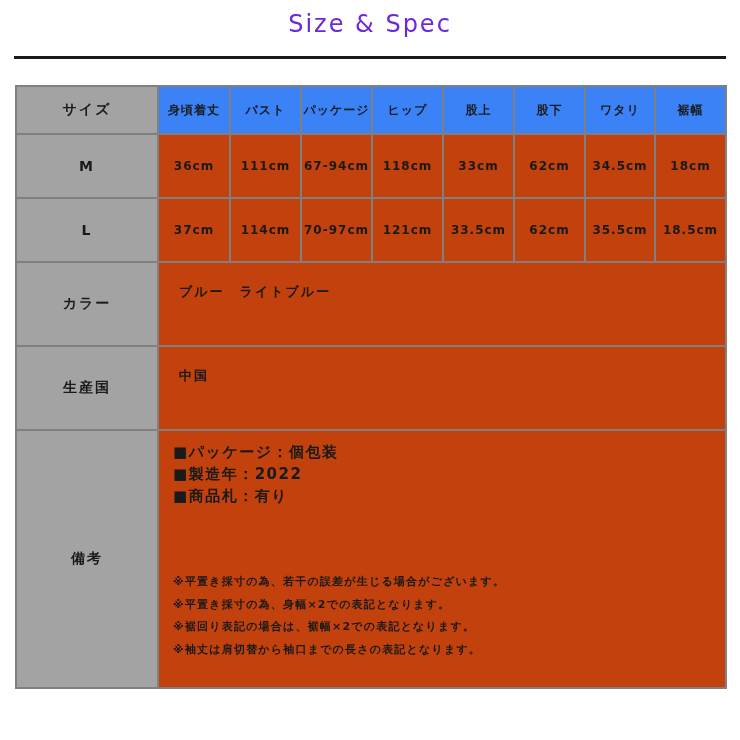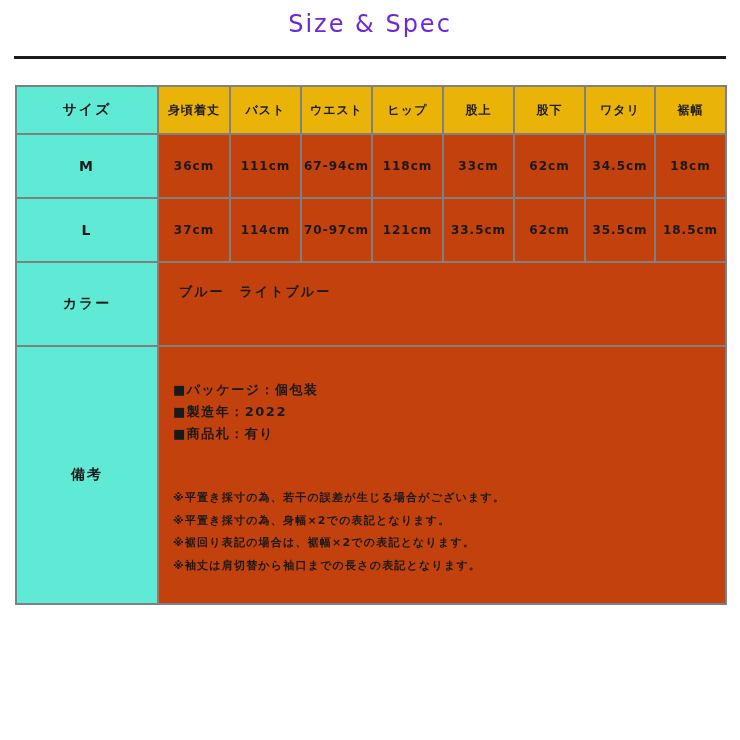--- a/index.html
+++ b/index.html
@@ -5,32 +5,32 @@
   html, body { margin: 0; padding: 0; background: #ffffff; }
   body { width: 740px; height: 740px; position: relative; overflow: hidden;
          font-family: "DejaVu Sans", "Liberation Sans", sans-serif; color: #1a1a1a; }
   .title { position: absolute; top: 10px; left: 0; width: 740px; text-align: center;
            font-size: 24px; letter-spacing: 2px; font-weight: normal; color: #6d28d9; }
   .rule { position: absolute; top: 56px; left: 14px; width: 712px; height: 3px; background: #1a1a1a; }
   .spec { position: absolute; top: 85px; left: 15px; width: 710px; border-collapse: collapse;
           table-layout: fixed; }
   .spec td { border: 2px solid #808080; text-align: center; vertical-align: middle;
              padding: 0; font-size: 12px; font-weight: bold; letter-spacing: 1px; }
-  .spec td.hd { background: #eab308; }
-  .spec td.rowlabel { background: #5eead4; font-size: 14px; letter-spacing: 2px; }
+  .spec td.hd { background: #3b82f6; }
+  .spec td.rowlabel { background: #a3a3a3; font-size: 14px; letter-spacing: 2px; }
   .spec td.val { background: #c2410c; }
   .spec td.wide { text-align: left; padding-left: 14px; font-size: 13px; letter-spacing: 2px; }
   .r-head td { height: 46px; }
   .r-size td { height: 62px; }
   .r-info td { height: 62px; }
   .r-info td.wide { vertical-align: top; padding-top: 20px; padding-left: 20px; }
   .r-remark td { height: 256px; }
   .r-remark td.rowlabel { vertical-align: middle; }
   .remark-box { position: relative; height: 256px; }
-  .pkg { position: absolute; top: 10px; left: 14px; font-size: 13px; line-height: 22px; letter-spacing: 1.5px; margin-top: 22px; }
+  .pkg { position: absolute; top: 10px; left: 14px; font-size: 15px; line-height: 22px; letter-spacing: 1.5px; }
   .notes { position: absolute; top: 140px; left: 14px; font-size: 11px; line-height: 22.5px; letter-spacing: 1.2px; font-weight: bold; }
   .line { white-space: nowrap; }
 </style>
 </head>
 <body>
 
 <div class="title">Size &amp; Spec</div>
 <div class="rule"></div>
 
 <table class="spec">
@@ -43,21 +43,21 @@
       <col style="width:71px">
       <col style="width:71px">
       <col style="width:70px">
       <col style="width:71px">
   </colgroup>
   <tbody>
       <tr class="r-head">
     <td class="hd rowlabel">サイズ</td>
     <td class="hd">身頃着丈</td>
     <td class="hd">バスト</td>
-    <td class="hd">ウエスト</td>
+    <td class="hd">パッケージ</td>
     <td class="hd">ヒップ</td>
     <td class="hd">股上</td>
     <td class="hd">股下</td>
     <td class="hd">ワタリ</td>
     <td class="hd">裾幅</td>
   </tr>
   <tr class="r-size">
     <td class="hd rowlabel">M</td>
     <td class="val">36cm</td>
     <td class="val">111cm</td>
@@ -76,20 +76,24 @@
     <td class="val">121cm</td>
     <td class="val">33.5cm</td>
     <td class="val">62cm</td>
     <td class="val">35.5cm</td>
     <td class="val">18.5cm</td>
   </tr>
   <tr class="r-info">
     <td class="hd rowlabel">カラー</td>
     <td class="val wide" colspan="8">ブルー　ライトブルー</td>
   </tr>
+  <tr class="r-info">
+    <td class="hd rowlabel">生産国</td>
+    <td class="val wide" colspan="8">中国</td>
+  </tr>
   <tr class="r-remark">
     <td class="hd rowlabel">備考</td>
     <td class="val" colspan="8" style="text-align:left;vertical-align:top;">
       <div class="remark-box">
         <div class="pkg">
           <div class="line">■パッケージ：個包装</div>
           <div class="line">■製造年：2022</div>
           <div class="line">■商品札：有り</div>
         </div>
         <div class="notes">

